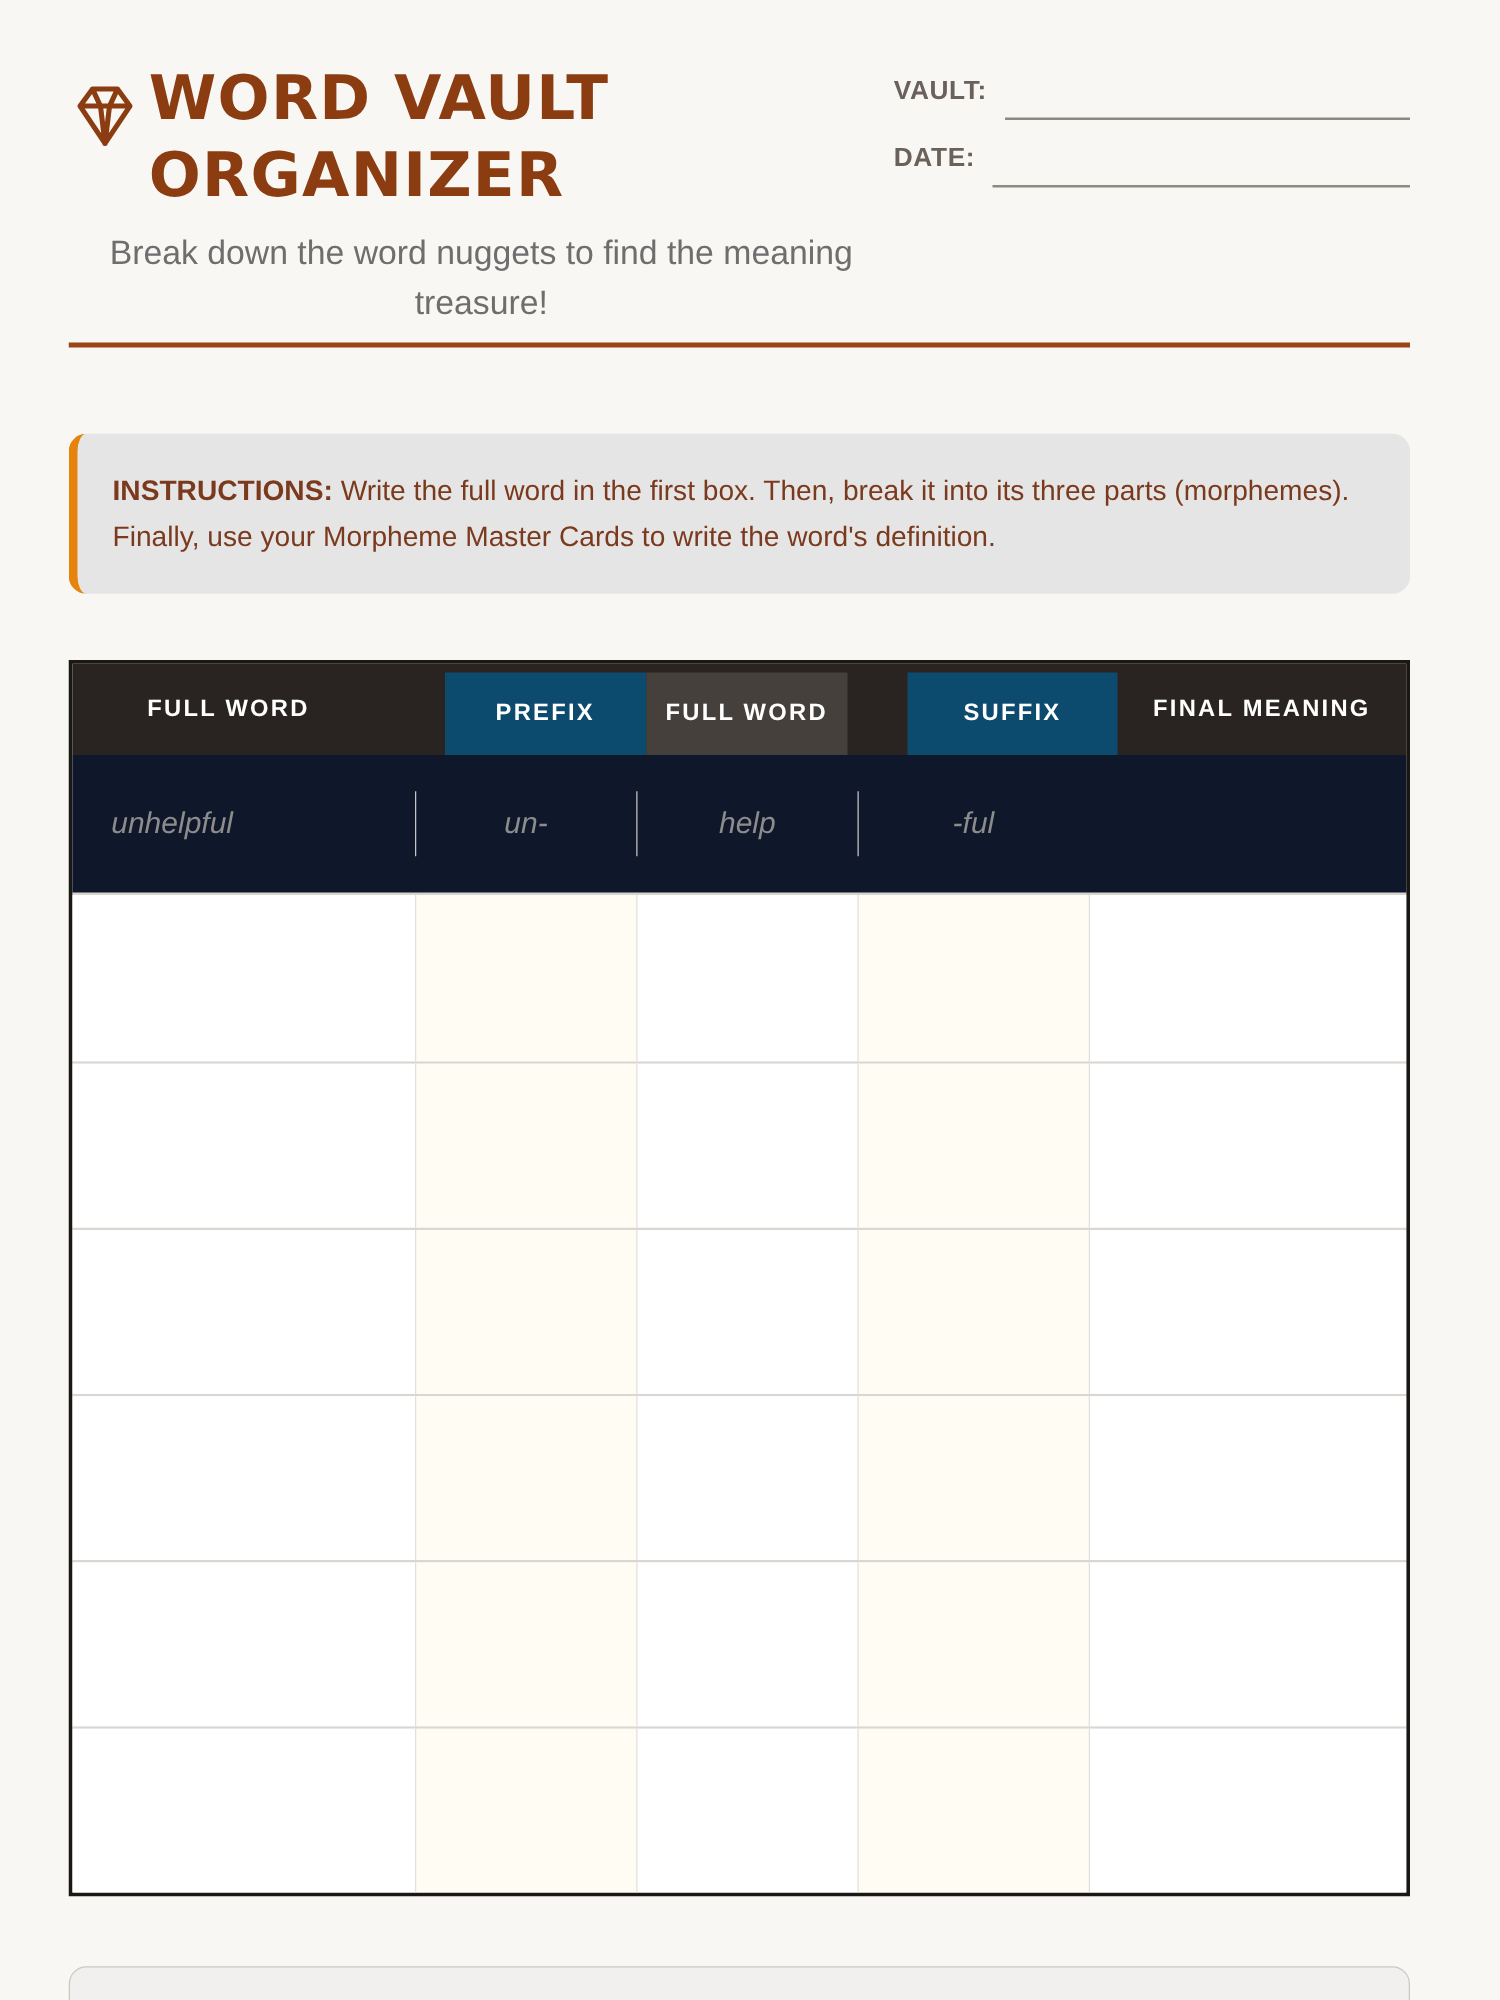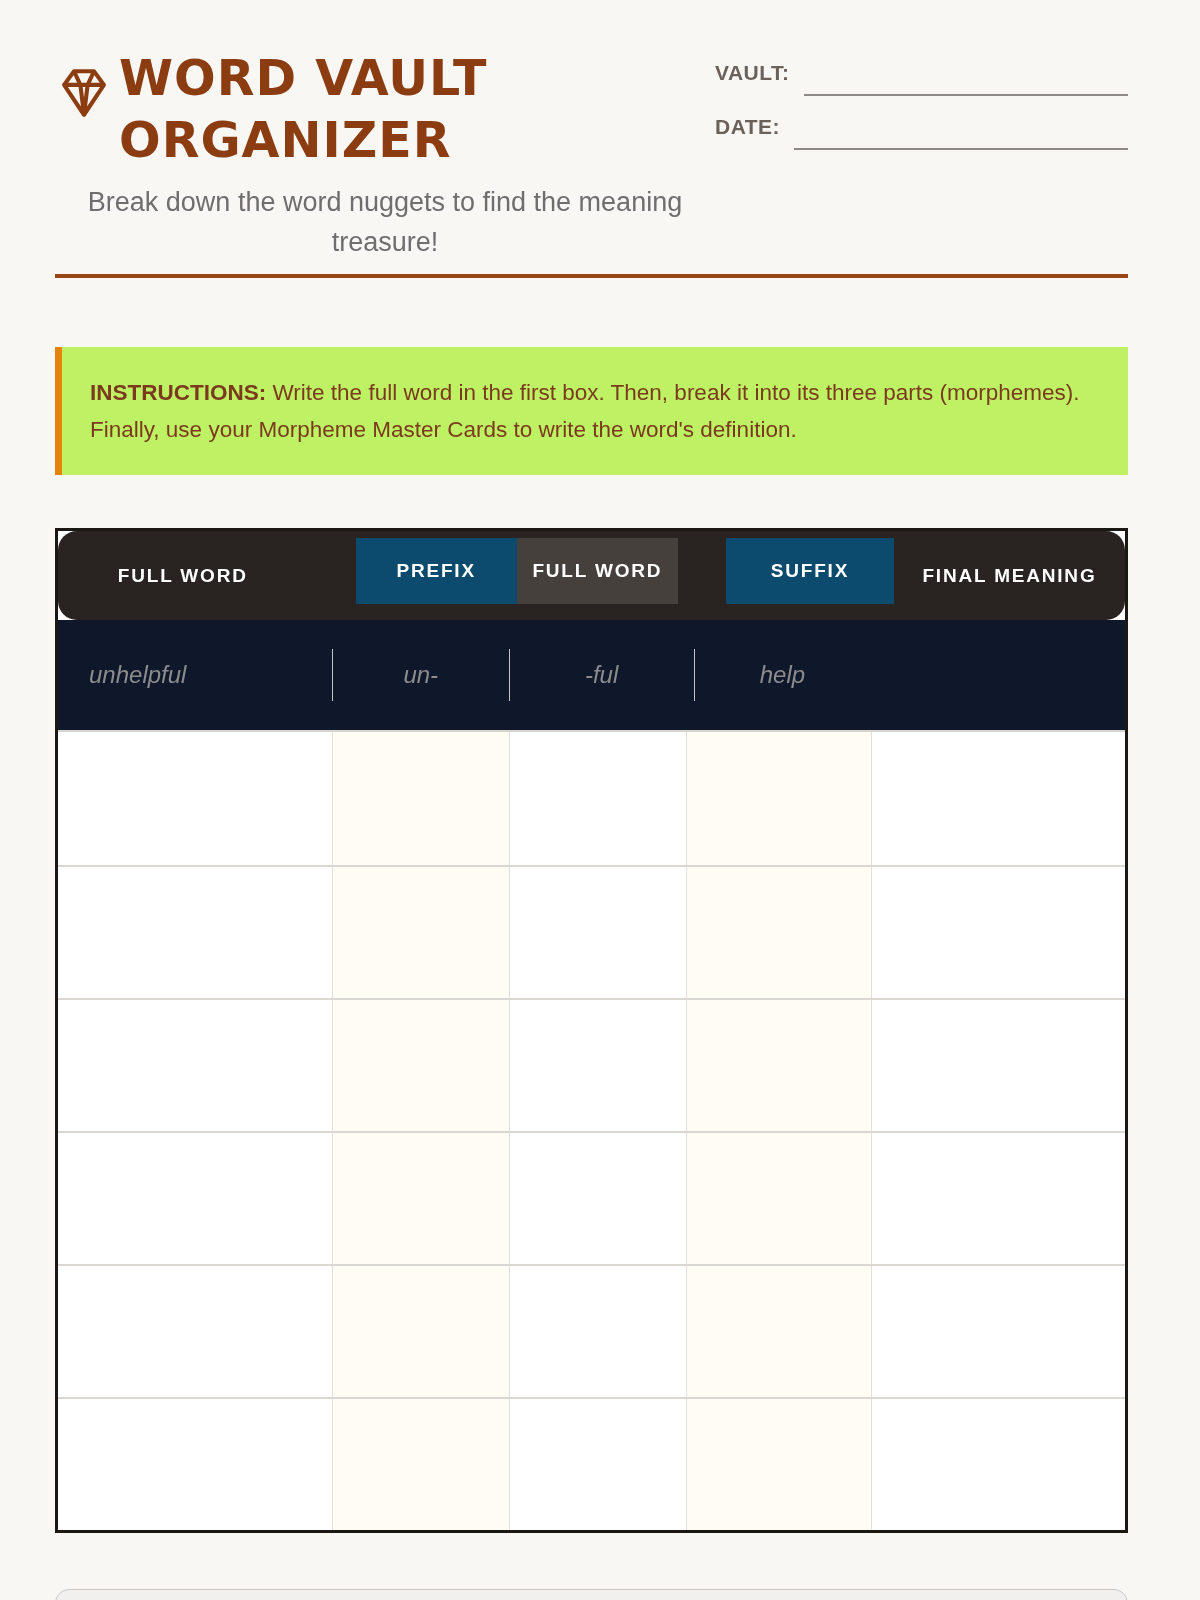--- a/index.html
+++ b/index.html
@@ -61,44 +61,45 @@
   .rule {
     margin-top: 12px;
     height: 4px;
     background: #9a4516;
     border: none;
   }
 
   
   .instructions {
     margin-top: 69px;
-    background: #bef264;
+    background: #e5e5e5;
     border-left: 7px solid #e5830c;
     padding: 27px 30px 27px 28px;
+    border-radius: 14px;
   }
   .instructions p {
     font-size: 22.5px;
     line-height: 37px;
     color: #7b3a1d;
   }
   .instructions strong { font-weight: bold; }
 
   
   .morpheme-table {
     margin-top: 53px;
     border: 3px solid #1b1713;
     background: #ffffff;
   }
   .col0 { width: 25.7%; }
   .col1 { width: 16.6%; }
   .col2 { width: 16.6%; }
   .col3 { width: 17.3%; }
   .col4 { width: 23.8%; }
 
-  .thead { display: flex; height: 89px; background: #292421; border-radius: 19px; }
+  .thead { display: flex; height: 73px; background: #292421; }
   .th {
     display: flex; align-items: center; justify-content: center;
     color: #ffffff;
     font-weight: bold;
     font-size: 19px;
     letter-spacing: 1.8px;
     height: 100%;
   }
   .th.v-orange { background: #0c4a6e; margin-top: 7px; height: 66px; margin-left: 48px; }
   .th.v-slate  { background: #45403b; margin-top: 7px; height: 66px; }
@@ -187,22 +188,22 @@
       <div class="thead" id="thead">
           <div class="th col0 v-dark">FULL WORD</div>
           <div class="th col1 v-orange">PREFIX</div>
           <div class="th col2 v-slate">FULL WORD</div>
           <div class="th col3 v-orange">SUFFIX</div>
           <div class="th col4 v-dark">FINAL MEANING</div>
         </div>
       <div class="example-row" id="example-row">
           <div class="ex col0">unhelpful</div>
           <div class="ex col1">un-</div>
+          <div class="ex col2">help</div>
           <div class="ex col3">-ful</div>
-          <div class="ex col2">help</div>
         </div>
       <div class="tbody" id="tbody">
           <div class="tr">
             <div class="td col0"></div>
             <div class="td col1 cream"></div>
             <div class="td col2"></div>
             <div class="td col3 cream"></div>
             <div class="td col4"></div>
           </div>
           <div class="tr">

